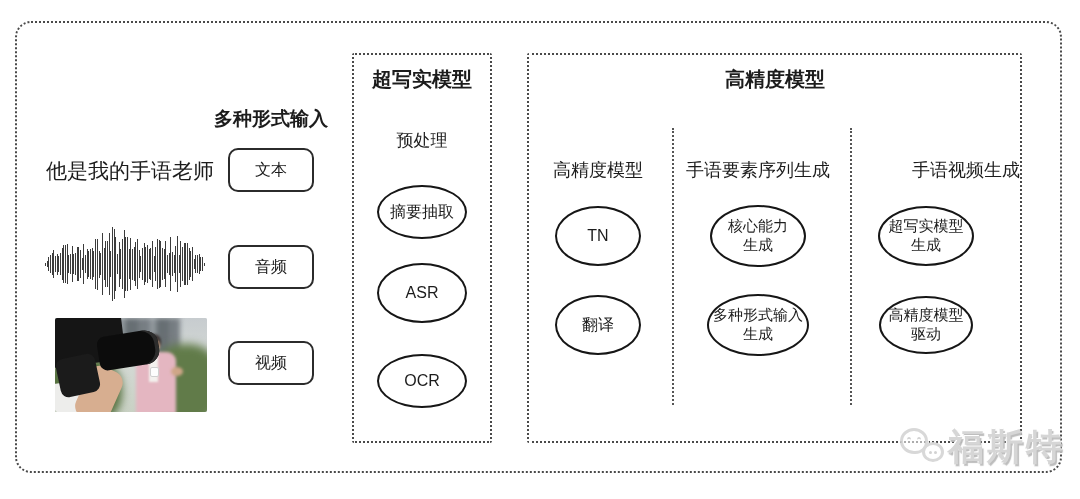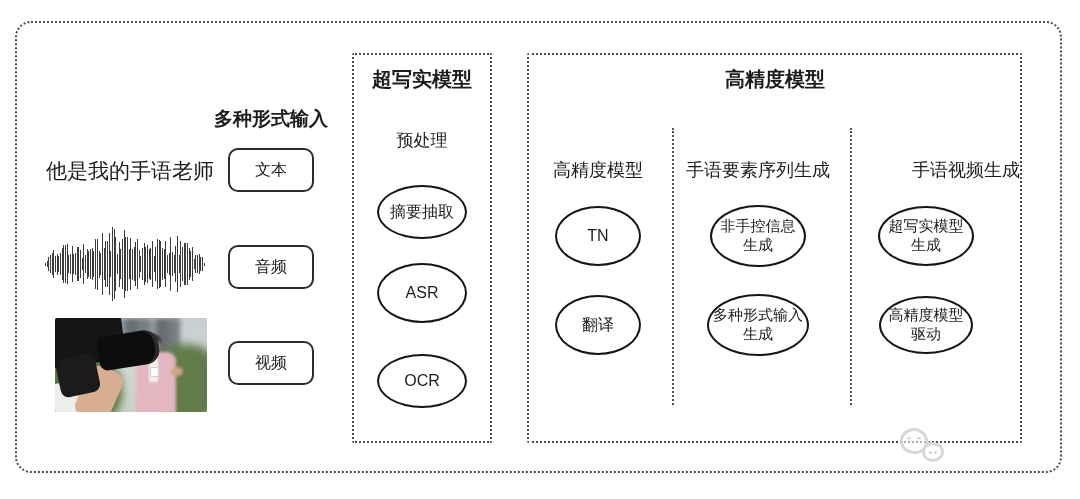--- a/index.html
+++ b/index.html
@@ -247,28 +247,29 @@
 <div class="abs col-divider divider-1"></div>
 <div class="abs col-divider divider-2"></div>
 
 <div class="abs col-head c1">高精度模型</div>
 <div class="abs col-head c2">手语要素序列生成</div>
 <div class="abs col-head c3">手语视频生成</div>
 
 <div class="abs ellipse" style="left:598px; top:236px; width:86px; height:60px;">TN</div>
 <div class="abs ellipse" style="left:598px; top:325px; width:86px; height:60px;">翻译</div>
 
-<div class="abs ellipse small-text" style="left:758px; top:236px; width:96px; height:62px;">非手控信息
+<div class="abs ellipse small-text" style="left:758px; top:236px; width:96px; height:62px;">核心能力
 生成</div>
 <div class="abs ellipse small-text" style="left:758px; top:325px; width:102px; height:62px;">多种形式输入
 生成</div>
 
 <div class="abs ellipse small-text" style="left:926px; top:236px; width:96px; height:60px;">超写实模型
 生成</div>
 <div class="abs ellipse small-text" style="left:926px; top:325px; width:94px; height:58px;">高精度模型
 驱动</div>
 
 <div class="abs watermark">
   <div class="wm-icon">
     <div class="wm-b1"></div>
     <div class="wm-b2"></div>
   </div>
+  <div class="wm-text">福斯特</div>
 </div>
 
 </body></html>

